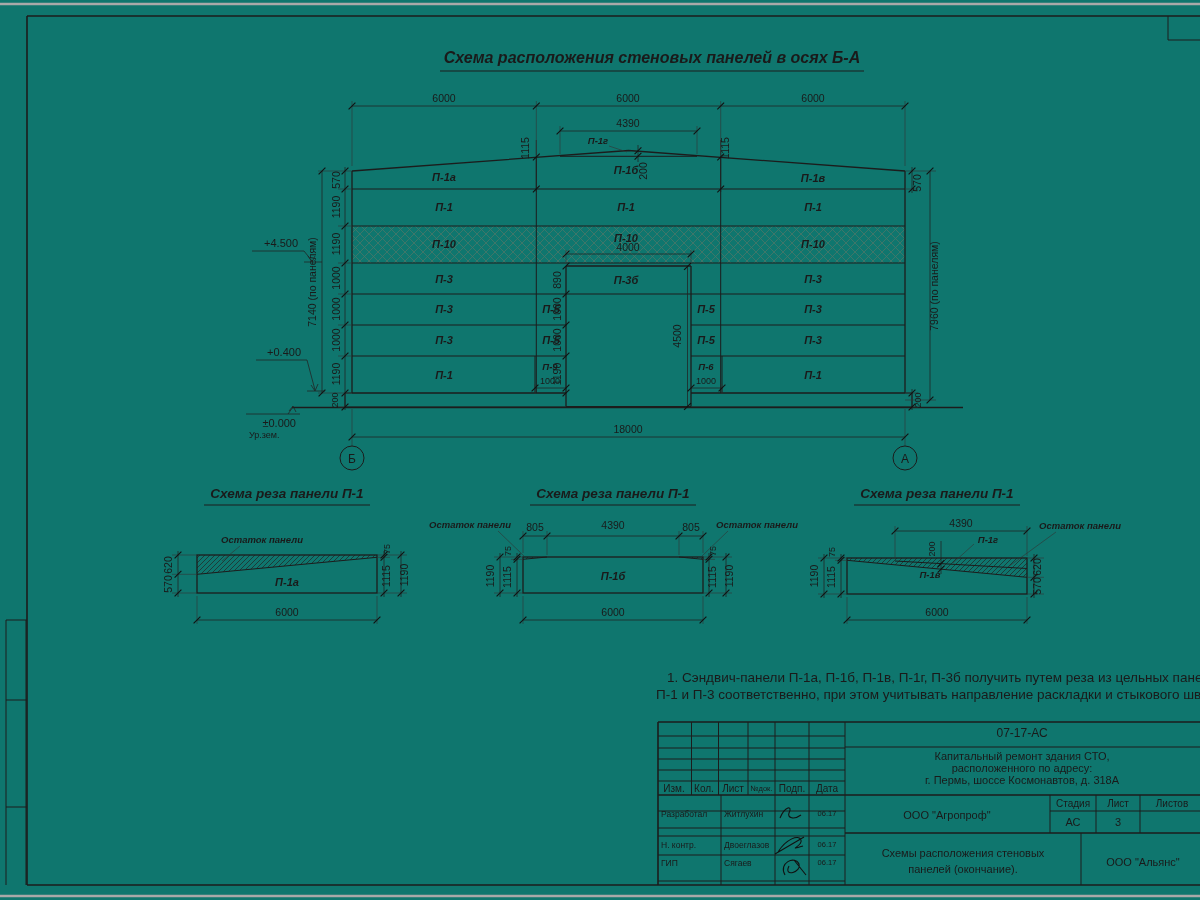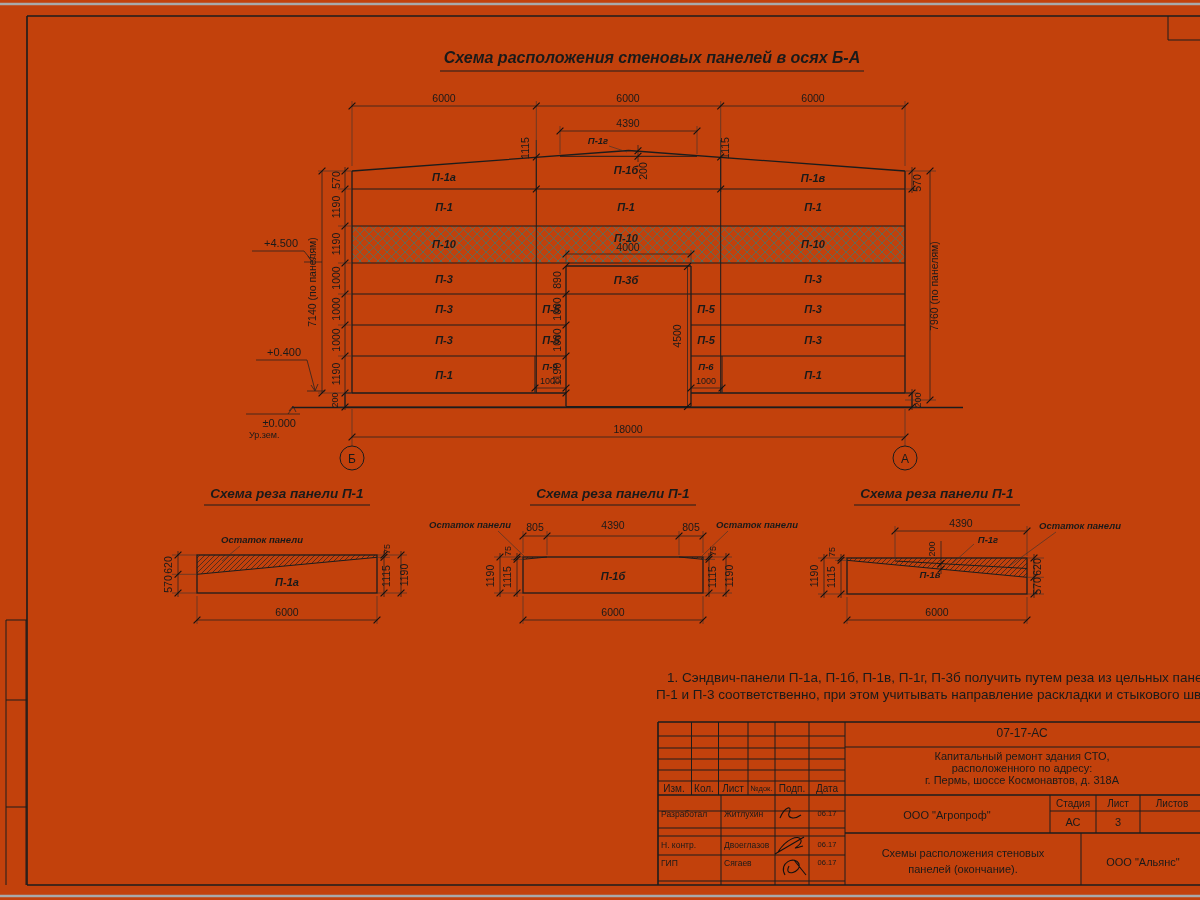--- a/index.html
+++ b/index.html
@@ -1,16 +1,16 @@
 <!DOCTYPE html>
 <html><head>
 <meta charset="utf-8">
 <style>
   html,body{margin:0;padding:0;background:#fff;width:1200px;height:900px;overflow:hidden;}
-  #sheet{position:absolute;left:0;top:0;width:1200px;height:900px;background:#c2410c;}
+  #sheet{position:absolute;left:0;top:0;width:1200px;height:900px;background:#0f766e;}
   svg text{font-family:"Liberation Sans",sans-serif;fill:#1a1a1a;}
   .d{font-size:10.5px;}          
   .ds{font-size:9px;}            
   .pl{font-size:11px;font-style:italic;font-weight:600;}   
   .pls{font-size:9.5px;font-style:italic;font-weight:600;}
   .rem{font-size:9.5px;font-style:italic;font-weight:600;} 
   .lv{font-size:11px;}           
   .ax{font-size:12px;}
   .ttl{font-size:16px;font-style:italic;font-weight:700;}
   .sttl{font-size:13.5px;font-style:italic;font-weight:700;}

